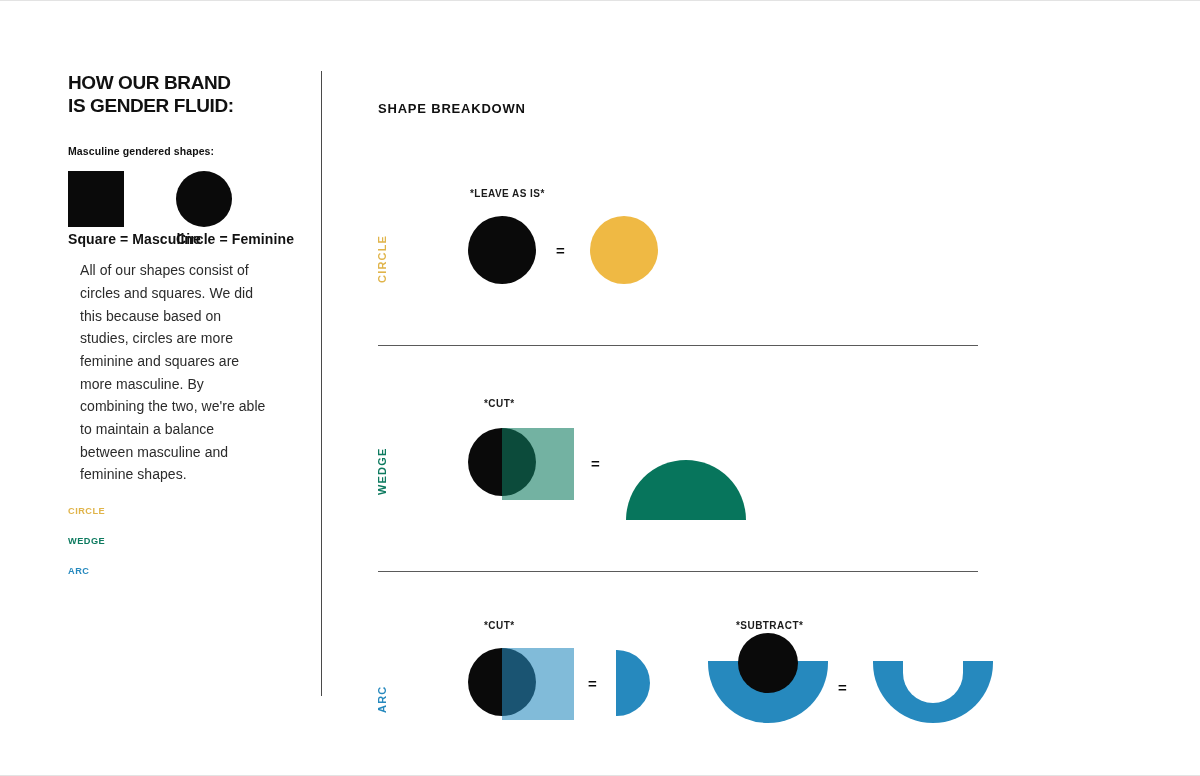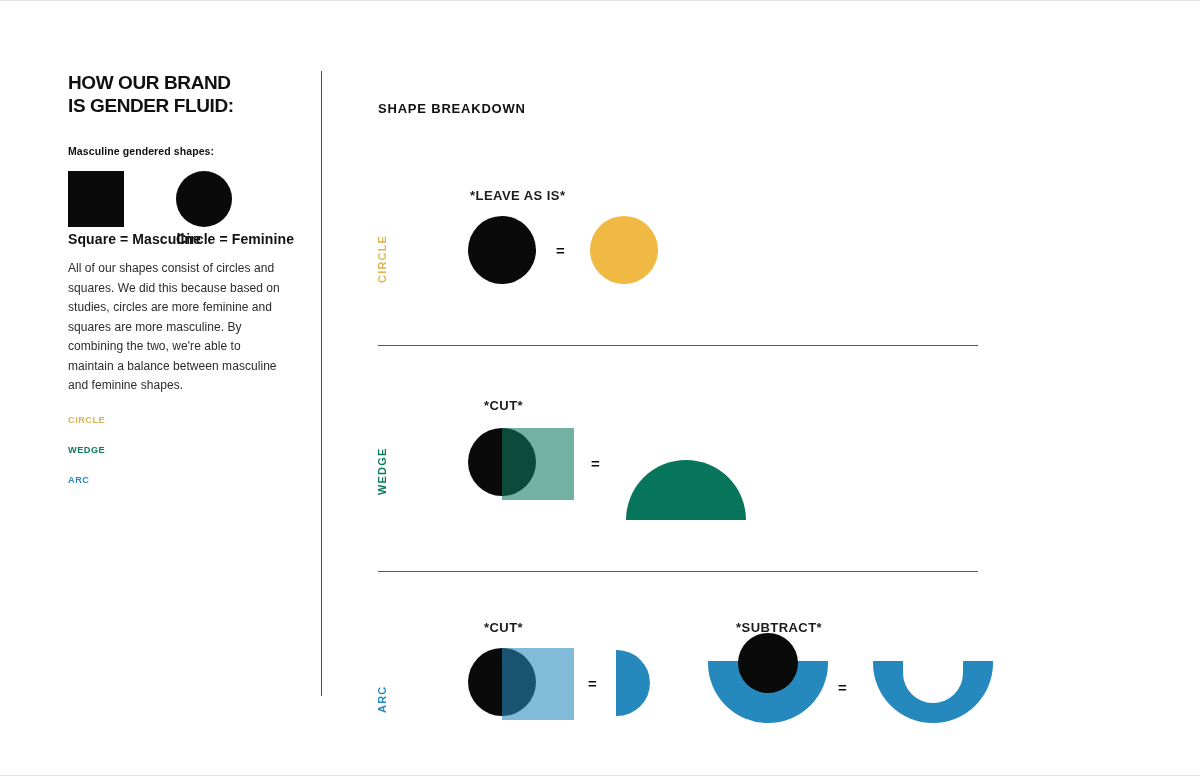--- a/index.html
+++ b/index.html
@@ -80,24 +80,24 @@
     margin-top: 4px;
     font-size: 14px;
     font-weight: 700;
     color: #111111;
     letter-spacing: 0.1px;
     white-space: nowrap;
     text-align: right;
   }
 
   .body-copy {
-    font-size: 12px;
+    font-size: 14px;
     line-height: 1.62;
     color: #2b2b2b;
-    margin: 0;
+    margin: 12px;
     letter-spacing: 0.05px;
   }
 
   .section-block { margin-top: 20px; }
 
   .section-heading {
     font-size: 9.2px;
     font-weight: 700;
     letter-spacing: 0.5px;
     margin: 0 0 7px 0;
@@ -153,21 +153,21 @@
     transform: rotate(-90deg);
     transform-origin: left top;
     white-space: nowrap;
   }
   .lbl-circle { color: #e0b44a; }
   .lbl-wedge  { color: #0d7a5f; }
   .lbl-arc    { color: #2689be; }
 
   .op-caption {
     position: absolute;
-    font-size: 13px;
+    font-size: 10px;
     font-weight: 700;
     letter-spacing: 0.45px;
     color: #1b1b1b;
     white-space: nowrap;
   }
 
   .equals {
     position: absolute;
     font-size: 15px;
     font-weight: 800;

